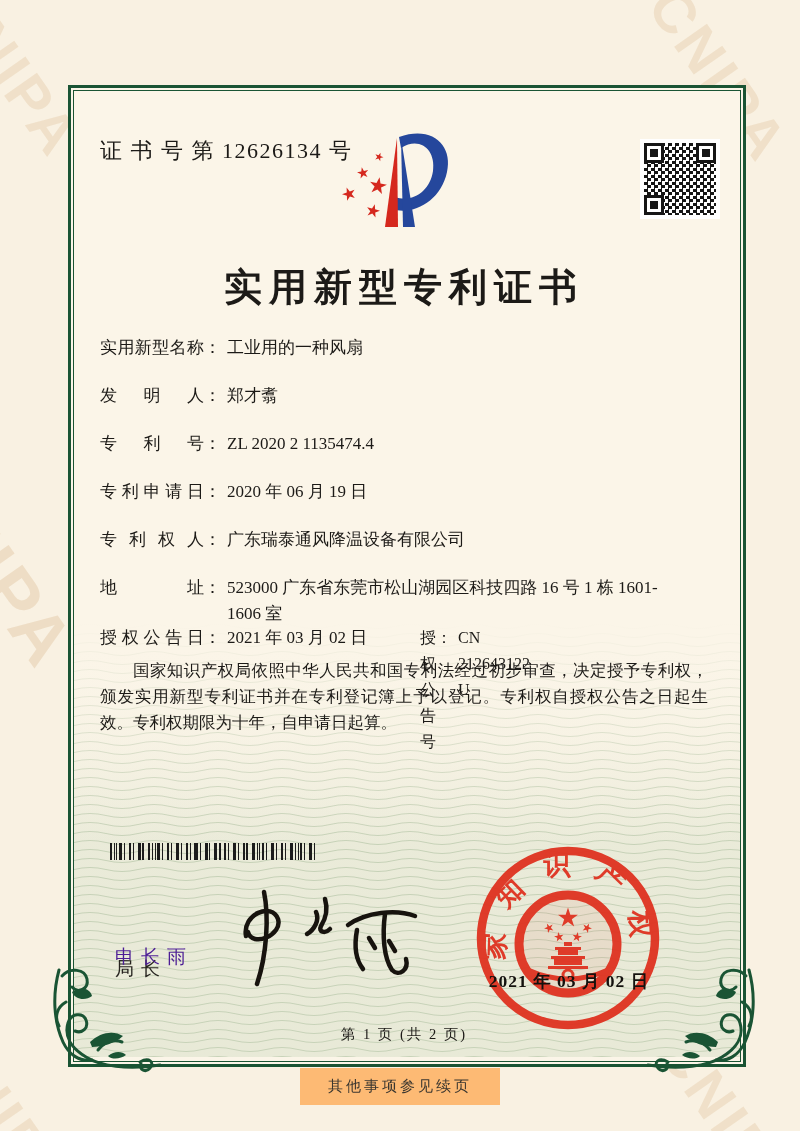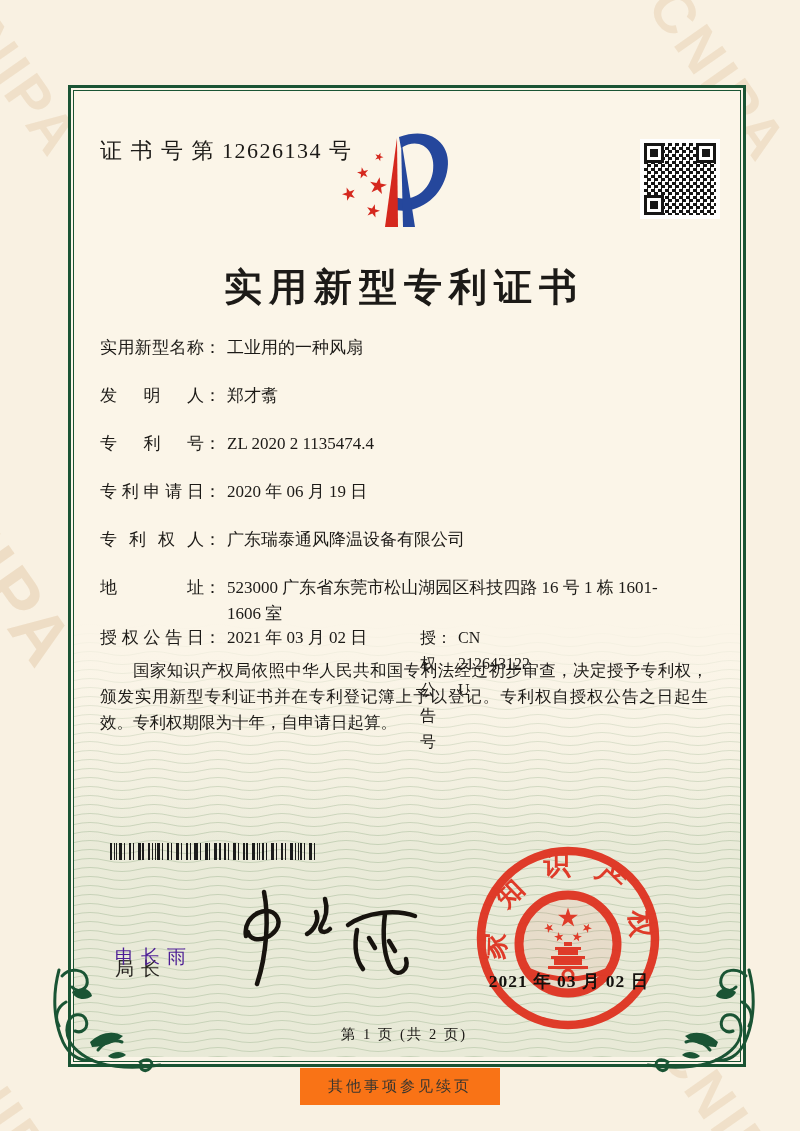--- a/index.html
+++ b/index.html
@@ -54,21 +54,21 @@
   .qr{position:absolute;left:640px;top:139px;width:80px;height:80px;background:#fff;padding:0;z-index:3;}
   .qr-noise{position:absolute;inset:4px;
     background-image:repeating-conic-gradient(#161616 0% 25%,transparent 0% 50%);
     background-size:7px 7px;}
   .finder{position:absolute;width:14px;height:14px;border:3px solid #161616;background:#fff;}
   .finder::after{content:"";position:absolute;inset:3px;background:#161616;}
   .f-tl{left:4px;top:4px;} .f-tr{right:4px;top:4px;} .f-bl{left:4px;bottom:4px;}
   
   .pagenum{position:absolute;left:68px;top:1025px;width:672px;text-align:center;font-size:14.5px;letter-spacing:2px;}
   .footer-strip{position:absolute;left:400px;top:1068px;transform:translateX(-50%);
-                background:#f97316;padding:9px 28px;z-index:5;}
+                background:#fdba74;padding:9px 28px;z-index:5;}
   .footer-strip span{font-size:15px;letter-spacing:3px;color:#3a362f;}
   .logo-svg{position:absolute;left:335px;top:124px;}
   .flourish{position:absolute;z-index:4;}
 </style>
 </head>
 <body>
 
 <svg width="0" height="0" style="position:absolute" aria-hidden="true">
   <defs>
     <path id="star5" d="M0,-1 L0.2245,-0.309 L0.9511,-0.309 L0.3633,0.118 L0.5878,0.809 L0,0.382 L-0.5878,0.809 L-0.3633,0.118 L-0.9511,-0.309 L-0.2245,-0.309 Z"></path>

